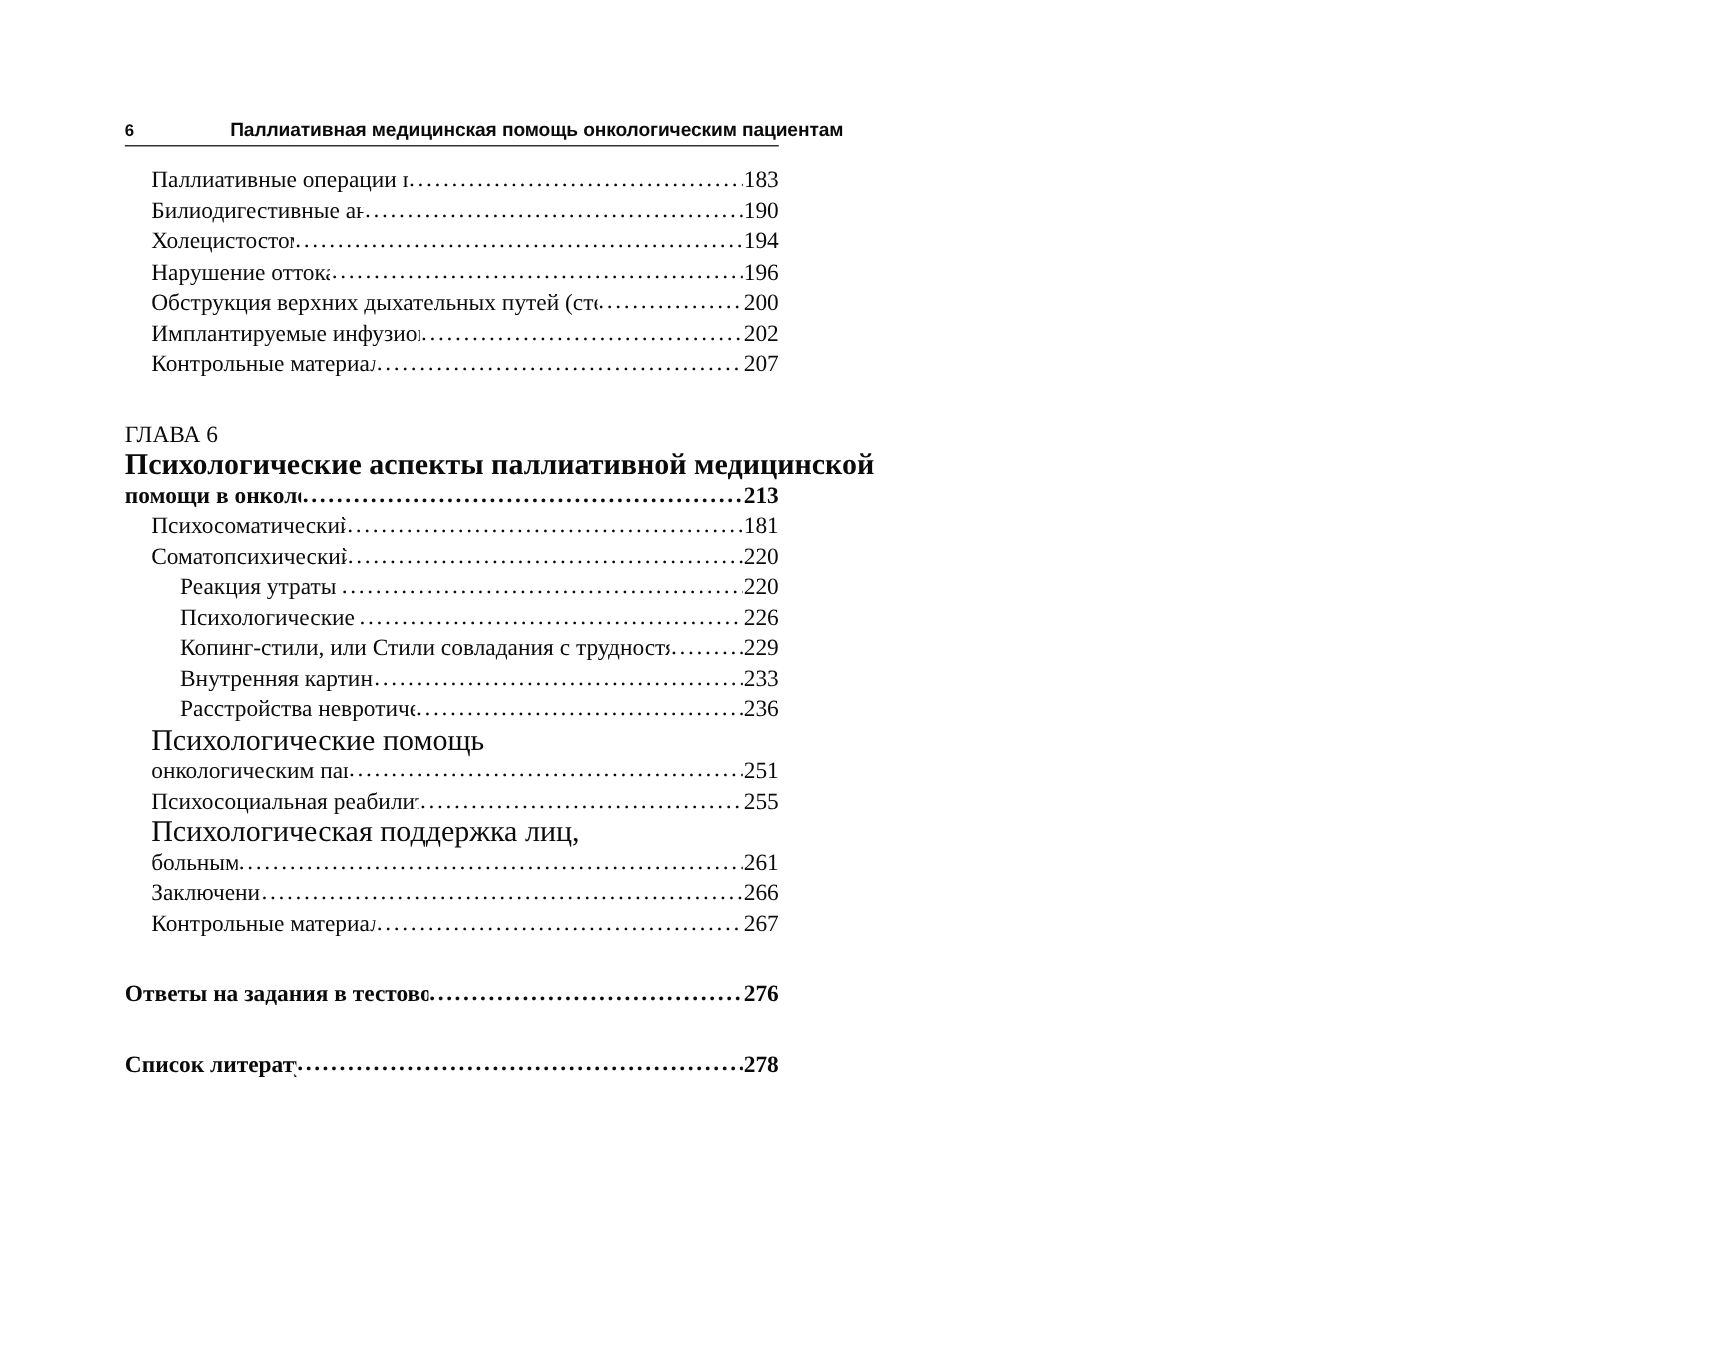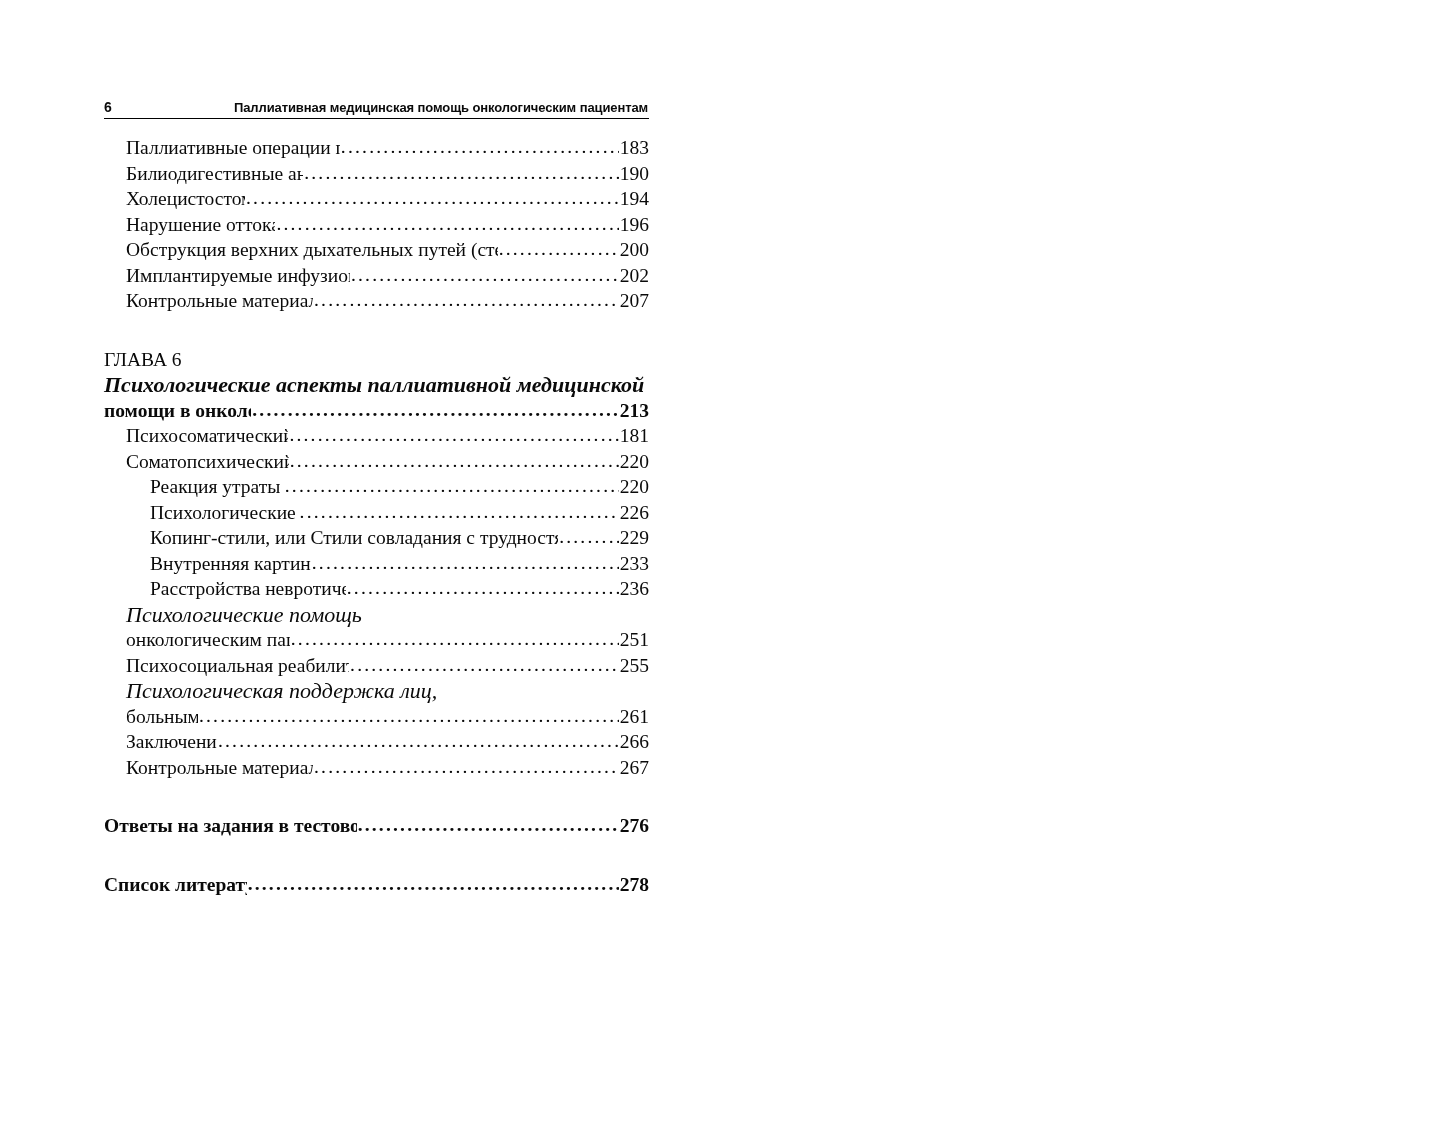--- a/index.html
+++ b/index.html
@@ -40,24 +40,24 @@
   .folio {
     font-family: "Liberation Sans", sans-serif;
     font-weight: bold;
     font-size: 14px;
     line-height: 1;
     margin-right: 0;
     width: 26px;
   }
   .head-title {
     font-family: "Liberation Sans", sans-serif;
-    font-size: 13px;
+    font-size: 16px;
     font-weight: bold;
     letter-spacing: -0.1px;
-    margin-left: 104px;
+    margin-left: 80px;
     white-space: nowrap;
     text-align: center;
   }
 
   
   .toc-list {
     margin: 0;
     padding: 0;
     list-style: none;
   }
@@ -96,24 +96,23 @@
   .bold { font-weight: bold; }
 
   .gap-before { margin-top: 33px; }
 
   .chapter-label {
     font-size: 19.5px;
     line-height: 25.5px;
     padding-left: 0px;
   }
   .wrap-line {
-    font-size: 22px;
+    font-size: 25px;
     line-height: 25.5px;
     white-space: nowrap;
-    font-style: italic;
   }
 </style>
 </head>
 <body>
 
 <div class="page">
   <div class="content">
 
     <div class="running-head">
       <span class="folio">6</span>

